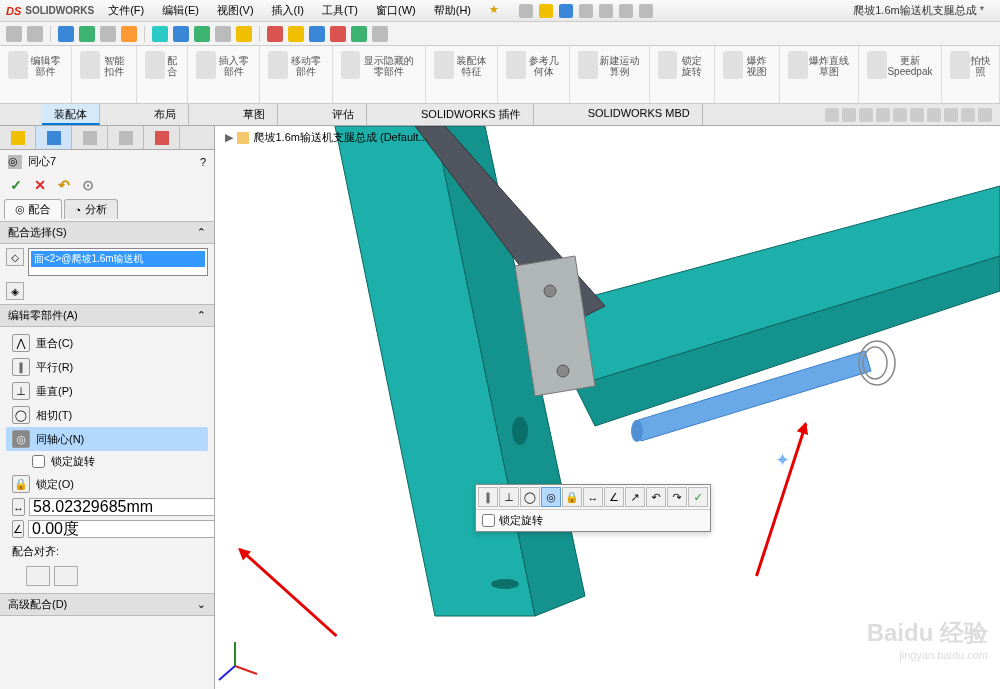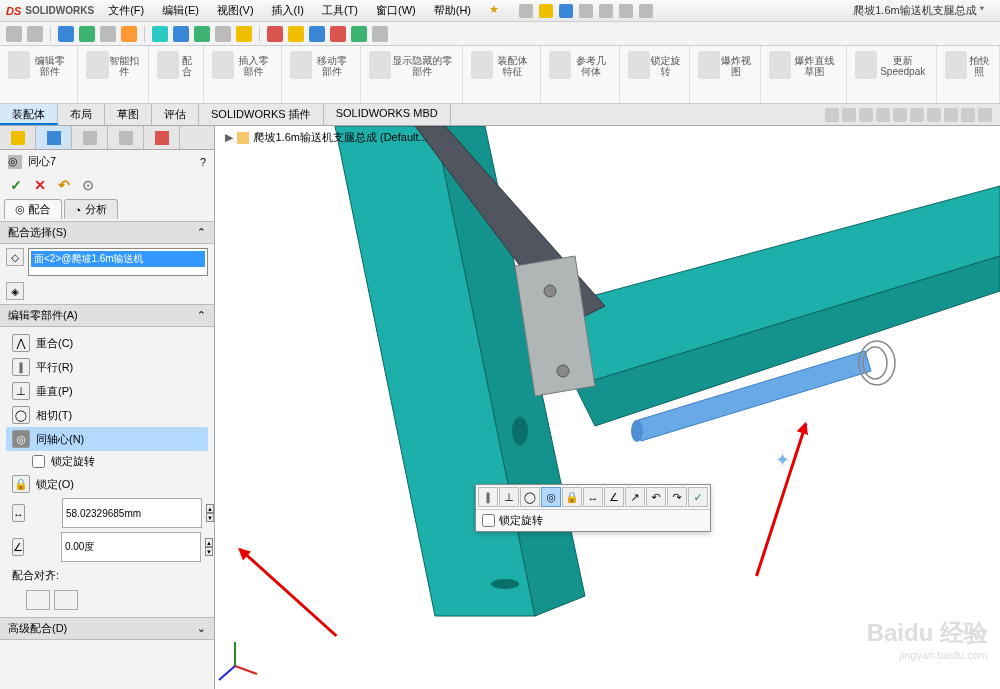--- a/index.html
+++ b/index.html
@@ -21,21 +21,21 @@
     .sep { width: 1px; height: 16px; background: #ccc; margin: 0 2px; }
     
     
     .ribbon { height: 58px; background: #f8f8f8; border-bottom: 1px solid #ccc; display: flex; }
     .ribbon-group { display: flex; flex-direction: row; align-items: center; justify-content: flex-end; padding: 3px 8px 20px; border-right: 1px solid #ddd; min-width: 40px; }
     .ribbon-icon { width: 28px; height: 28px; background: #e0e0e0; border-radius: 3px; margin-bottom: 2px; }
     .ribbon-label { font-size: 10px; color: #555; line-height: 1.1; text-align: center; }
     
     
     .tab-strip { height: 22px; background: #e8e8e8; border-bottom: 1px solid #aaa; display: flex; }
-    .tab { padding: 3px 12px; font-size: 11px; border-right: 1px solid #bbb; background: #e8e8e8; cursor: pointer; }
+    .tab { padding: 3px 12px; font-size: 11px; border-right: 1px solid #bbb; background: #e8e8e8; cursor: pointer; margin-left: 42px; }
     .tab.active { background: #d6e9f8; border-bottom: 2px solid #0078d7; }
     .view-icons { margin-left: auto; display: flex; gap: 3px; align-items: center; padding-right: 8px; }
     .view-icons span { width: 14px; height: 14px; background: #ccc; border-radius: 2px; }
     
     
     .main { display: flex; height: 563px; }
     
     
     .side-panel { width: 215px; background: #f3f3f3; border-right: 1px solid #aaa; overflow-y: auto; font-size: 11px; }
     .sp-tabs { display: flex; background: #e5e5e5; border-bottom: 1px solid #aaa; height: 24px; }
@@ -61,21 +61,21 @@
     .sel-box { display: flex; gap: 4px; margin-bottom: 6px; }
     .sel-list { flex: 1; height: 28px; background: #fff; border: 1px solid #888; padding: 2px; }
     .sel-item { background: #3399ff; color: #fff; padding: 1px 3px; font-size: 10px; }
     .sp-icon-btn { width: 18px; height: 18px; border: 1px solid #aaa; background: #eee; display:flex; align-items:center; justify-content:center; font-size:10px; }
     
     .mate-option { display: flex; align-items: center; gap: 6px; padding: 3px 6px; cursor: pointer; }
     .mate-option.highlighted { background: #b3d9ff; border-radius: 2px; }
     .mate-icon { width: 18px; height: 18px; border: 1px solid #999; border-radius: 2px; display: flex; align-items: center; justify-content: center; font-size: 11px; background: #f0f0f0; }
     
     .sp-input-row { display: flex; align-items: center; gap: 4px; padding: 2px 6px; }
-    .sp-input { flex: 1; height: 30px; font-size: 10px; padding: 1px 3px; border: 1px solid #aaa; margin-left: 33px; }
+    .sp-input { flex: 1; height: 18px; font-size: 16px; padding: 1px 3px; border: 1px solid #aaa; }
     .spin { width: 14px; display: flex; flex-direction: column; }
     .spin button { height: 9px; font-size: 6px; padding: 0; border: 1px solid #888; background: #eee; }
     .align-btns { display: flex; gap: 4px; padding: 3px 20px; }
     .align-btn { width: 24px; height: 20px; border: 1px solid #aaa; background: #f0f0f0; }
     
     
     .viewport { flex: 1; position: relative; background: #fff; overflow: hidden; }
     .breadcrumb { position: absolute; top: 4px; left: 10px; font-size: 11px; display: flex; align-items: center; gap: 4px; z-index: 5; }
     .bc-icon { width: 12px; height: 12px; background: #f5c96b; }
     
@@ -179,20 +179,24 @@
   <div class="ribbon-group">
       <div class="ribbon-icon"></div>
       <div class="ribbon-label">装配体特征</div>
     </div>
   <div class="ribbon-group">
       <div class="ribbon-icon"></div>
       <div class="ribbon-label">参考几何体</div>
     </div>
   <div class="ribbon-group">
       <div class="ribbon-icon"></div>
+      <div class="ribbon-label">新建运动算例</div>
+    </div>
+  <div class="ribbon-group">
+      <div class="ribbon-icon"></div>
       <div class="ribbon-label">锁定旋转</div>
     </div>
   <div class="ribbon-group">
       <div class="ribbon-icon"></div>
       <div class="ribbon-label">爆炸视图</div>
     </div>
   <div class="ribbon-group">
       <div class="ribbon-icon"></div>
       <div class="ribbon-label">爆炸直线草图</div>
     </div>

